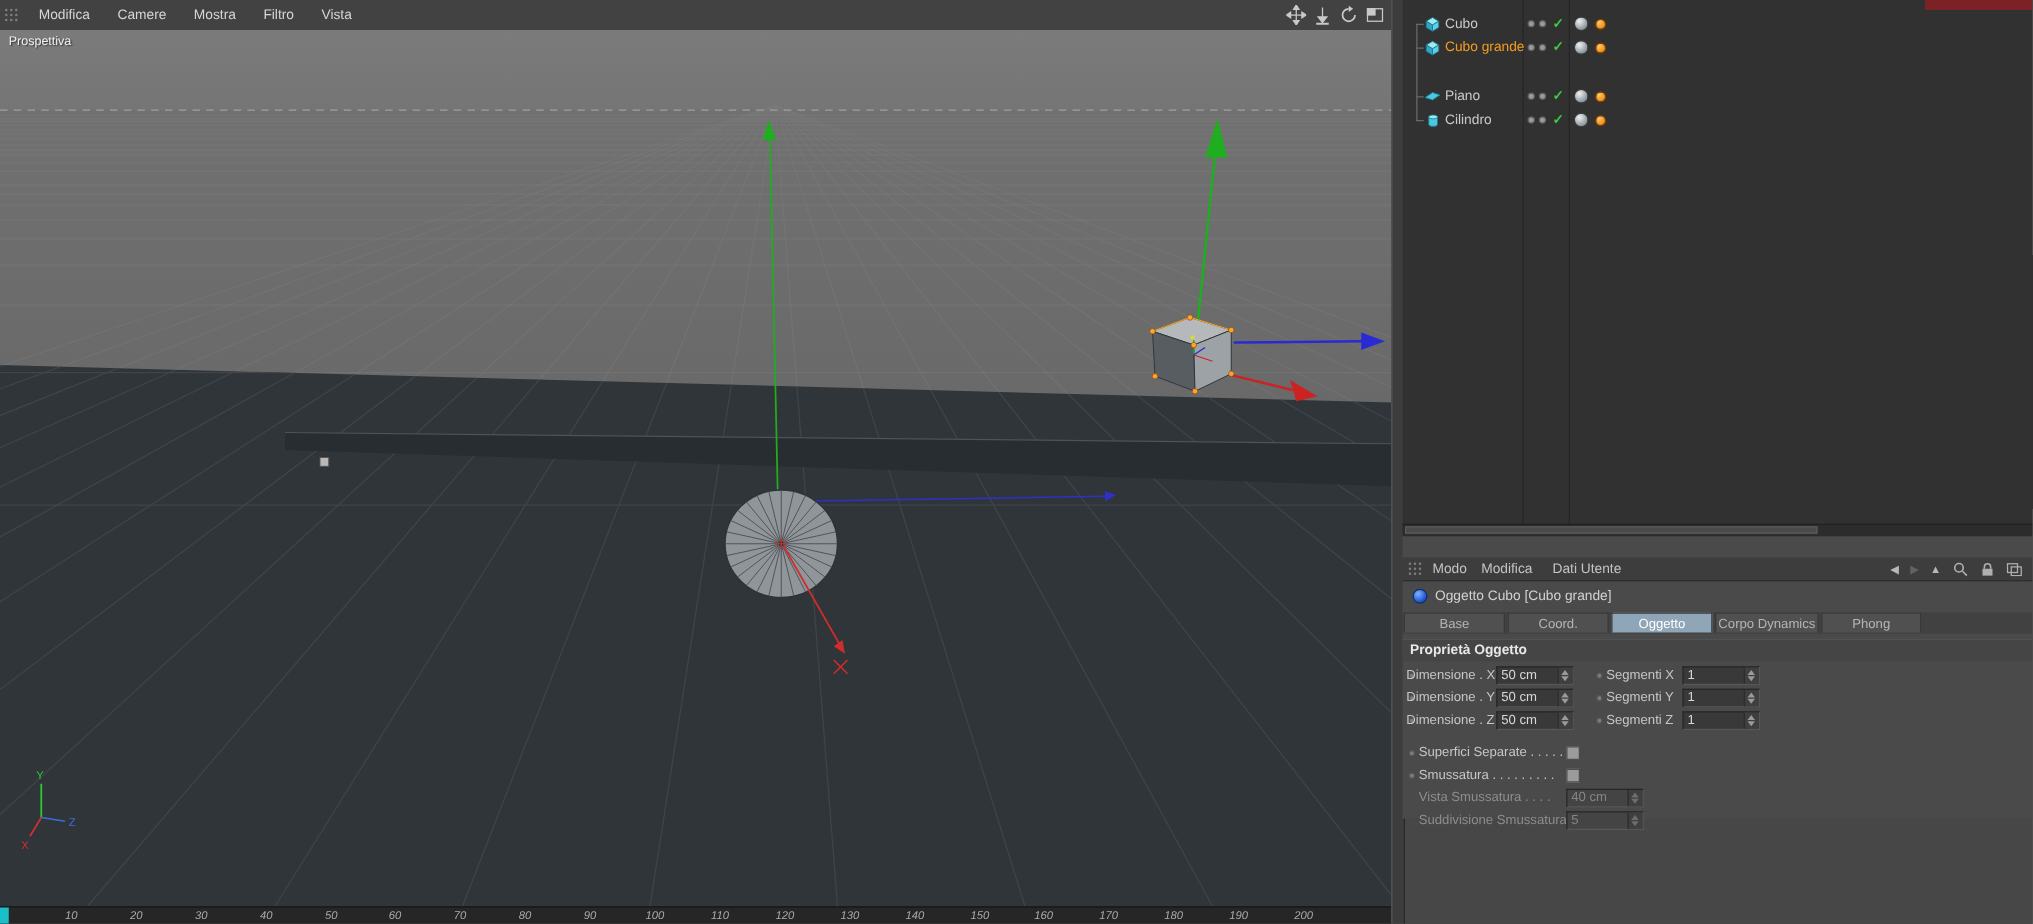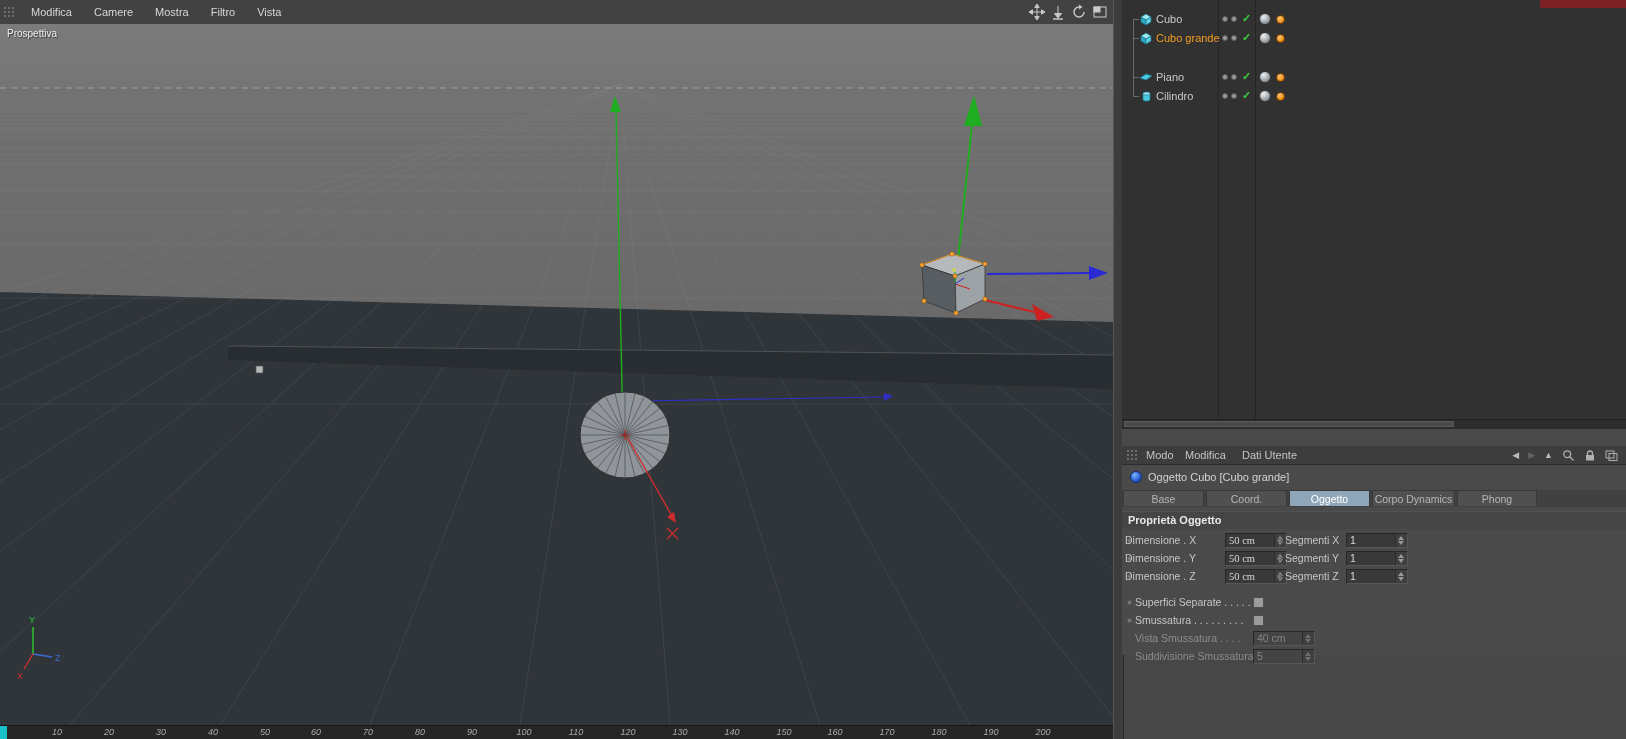--- a/index.html
+++ b/index.html
@@ -74,21 +74,21 @@
   .pfield.dis{background:#444444;}
   .pfield.dis .val{color:#858585;}
   .stepper{position:absolute;right:0;top:0;bottom:0;width:11px;border-left:1px solid #2c2c2c;background:#3f3f3f;}
   .stepper i{position:absolute;left:2px;width:0;height:0;border-left:3px solid transparent;border-right:3px solid transparent;}
   .stepper .su{top:2px;border-bottom:4px solid #9a9a9a;}
   .stepper .sd{bottom:2px;border-top:4px solid #9a9a9a;}
   .pfield.dis .stepper .su{border-bottom-color:#6e6e6e;}
   .pfield.dis .stepper .sd{border-top-color:#6e6e6e;}
   .ckbox{position:absolute;top:3px;width:11px;height:11px;background:#9b9b9b;border:1px solid #4e4e4e;box-sizing:border-box;}
 
-  .c1dot{left:5px;} .c1lab{left:3px;width:74px;} .c1field{left:103px;width:62px;font-family:Liberation Serif, serif;}
+  .c1dot{left:5px;} .c1lab{left:3px;width:74px;} .c1field{left:75px;width:62px;}
   .c2dot{left:155px;} .c2lab{left:163px;width:60px;} .c2field{left:224px;width:62px;}
 </style>
 </head>
 <body>
 
 <div class="app">
 
   <div class="vp-wrap">
 
     <div class="menubar">

